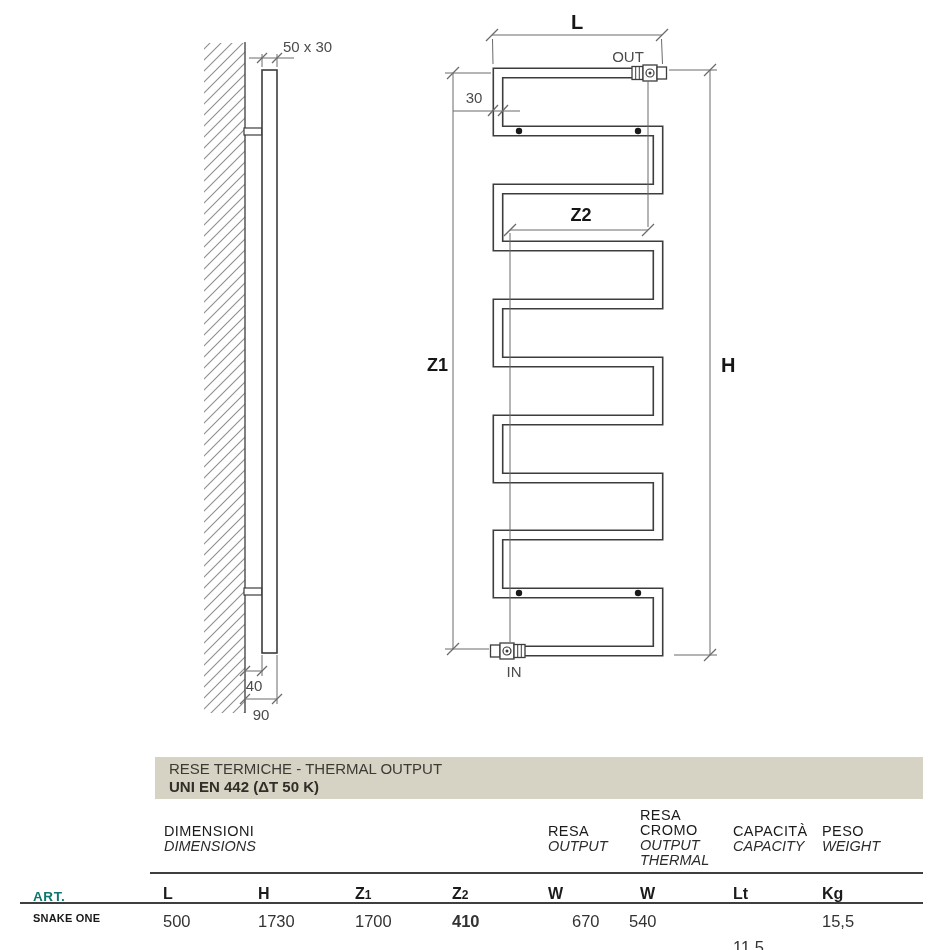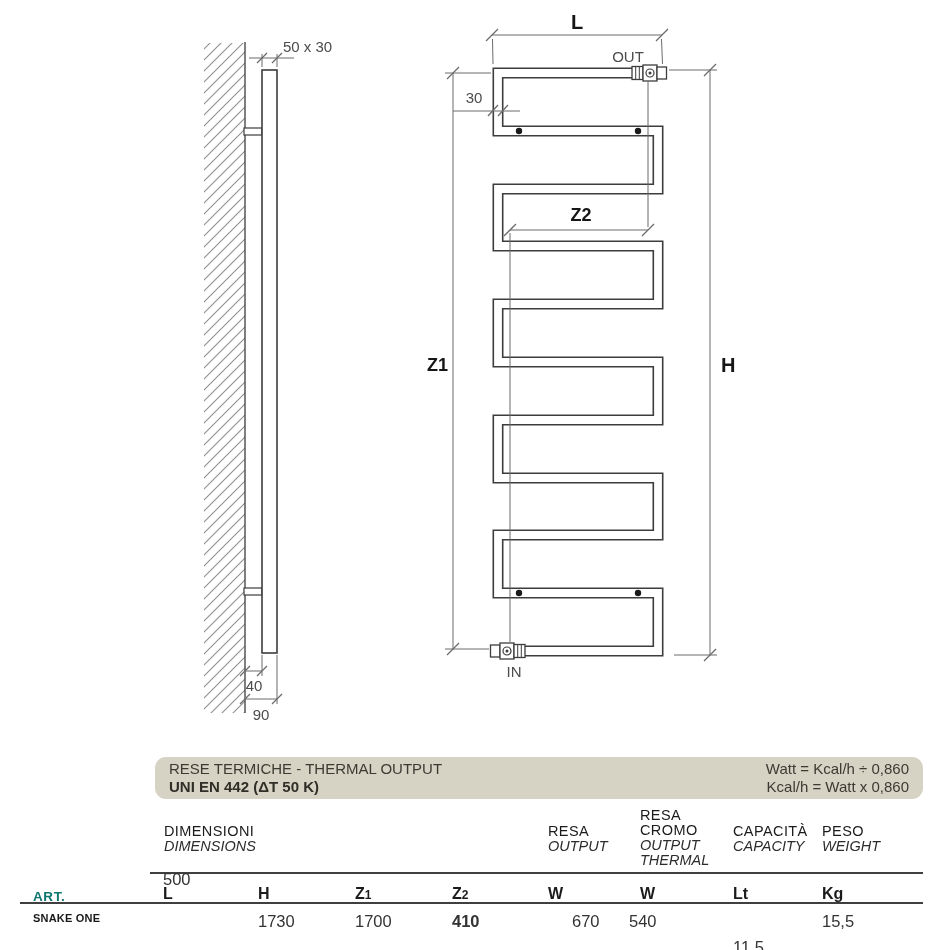--- a/index.html
+++ b/index.html
@@ -5,21 +5,21 @@
   html,body{margin:0;padding:0;background:#ffffff;}
   #page{position:relative;width:950px;height:950px;background:#fff;overflow:hidden;
         font-family:"Liberation Sans",sans-serif;}
   svg text{font-family:"Liberation Sans",sans-serif;}
   .dimtxt{font-size:15px;fill:#4c4c4c;}
   .dimbold{font-weight:bold;fill:#161616;}
   
   .abs{position:absolute;}
   .band{left:155px;top:757px;width:768px;height:42px;background:#d6d2c4;
         display:flex;justify-content:space-between;align-items:center;
-        padding:12px 14px;box-sizing:border-box;border-radius:11px;}
+        padding:12px 14px;box-sizing:border-box;}
   .band .l1{font-size:15px;color:#3c3b33;line-height:18px;}
   .band .l2{font-size:15px;color:#2f2e27;font-weight:bold;line-height:18px;}
   .band .right{text-align:right;}
   .band .r1,.band .r2{font-size:15px;color:#3c3b33;line-height:18px;}
   .ghead{line-height:15px;font-size:14.5px;color:#1b1b1b;}
   .ghead .b{font-weight:normal;letter-spacing:.4px;}
   .ghead .i{font-style:italic;font-weight:normal;color:#2c2c2c;}
   .rule{background:#3f3f3f;height:2px;}
   .colh{font-size:16px;font-weight:bold;color:#1b1b1b;}
   .colh .subnum{font-size:12px;font-weight:bold;}
@@ -151,24 +151,20 @@
       <text x="514" y="677" text-anchor="middle" class="dimtxt">IN</text>
     </g>
   </svg>
 
   
   <div class="abs band">
     <div>
       <div class="l1">RESE TERMICHE - THERMAL OUTPUT</div>
       <div class="l2">UNI EN 442 (ΔT 50 K)</div>
     </div>
-    <div class="right">
-      <div class="r1">Watt = Kcal/h ÷ 0,860</div>
-      <div class="r2">Kcal/h = Watt x 0,860</div>
-    </div>
   </div>
 
   
   <div class="abs ghead" style="left:164px;top:824px;">
     <div class="b">DIMENSIONI</div>
     <div class="i">DIMENSIONS</div>
   </div>
   <div class="abs ghead" style="left:548px;top:824px;">
     <div class="b">RESA</div>
     <div class="i">OUTPUT</div>
@@ -198,21 +194,21 @@
   <div class="abs colh" style="left:452px;top:885px;"><span>Z</span><span class="subnum">2</span></div>
   <div class="abs colh" style="left:548px;top:885px;"><span>W</span></div>
   <div class="abs colh" style="left:640px;top:885px;"><span>W</span></div>
   <div class="abs colh" style="left:733px;top:885px;"><span>Lt</span></div>
   <div class="abs colh" style="left:822px;top:885px;"><span>Kg</span></div>
 
   <div class="abs rule" style="left:20px;top:902px;width:903px;"></div>
 
   <div>
     <div class="abs dname" style="left:33px;top:912px;">SNAKE ONE</div>
-    <div class="abs dval" style="left:163px;top:870px;">500</div>
+    <div class="abs dval" style="left:163px;top:912px;">500</div>
     <div class="abs dval" style="left:258px;top:912px;">1730</div>
     <div class="abs dval" style="left:355px;top:912px;">1700</div>
     <div class="abs dval" style="left:452px;top:912px;font-weight:bold;">410</div>
     <div class="abs dval" style="left:572px;top:912px;">670</div>
     <div class="abs dval" style="left:608px;top:912px;margin-left:21px;">540</div>
     <div class="abs dval" style="left:733px;top:938px;text-align:center;">11,5</div>
     <div class="abs dval" style="left:822px;top:912px;">15,5</div>
   </div>
 
 </div>

